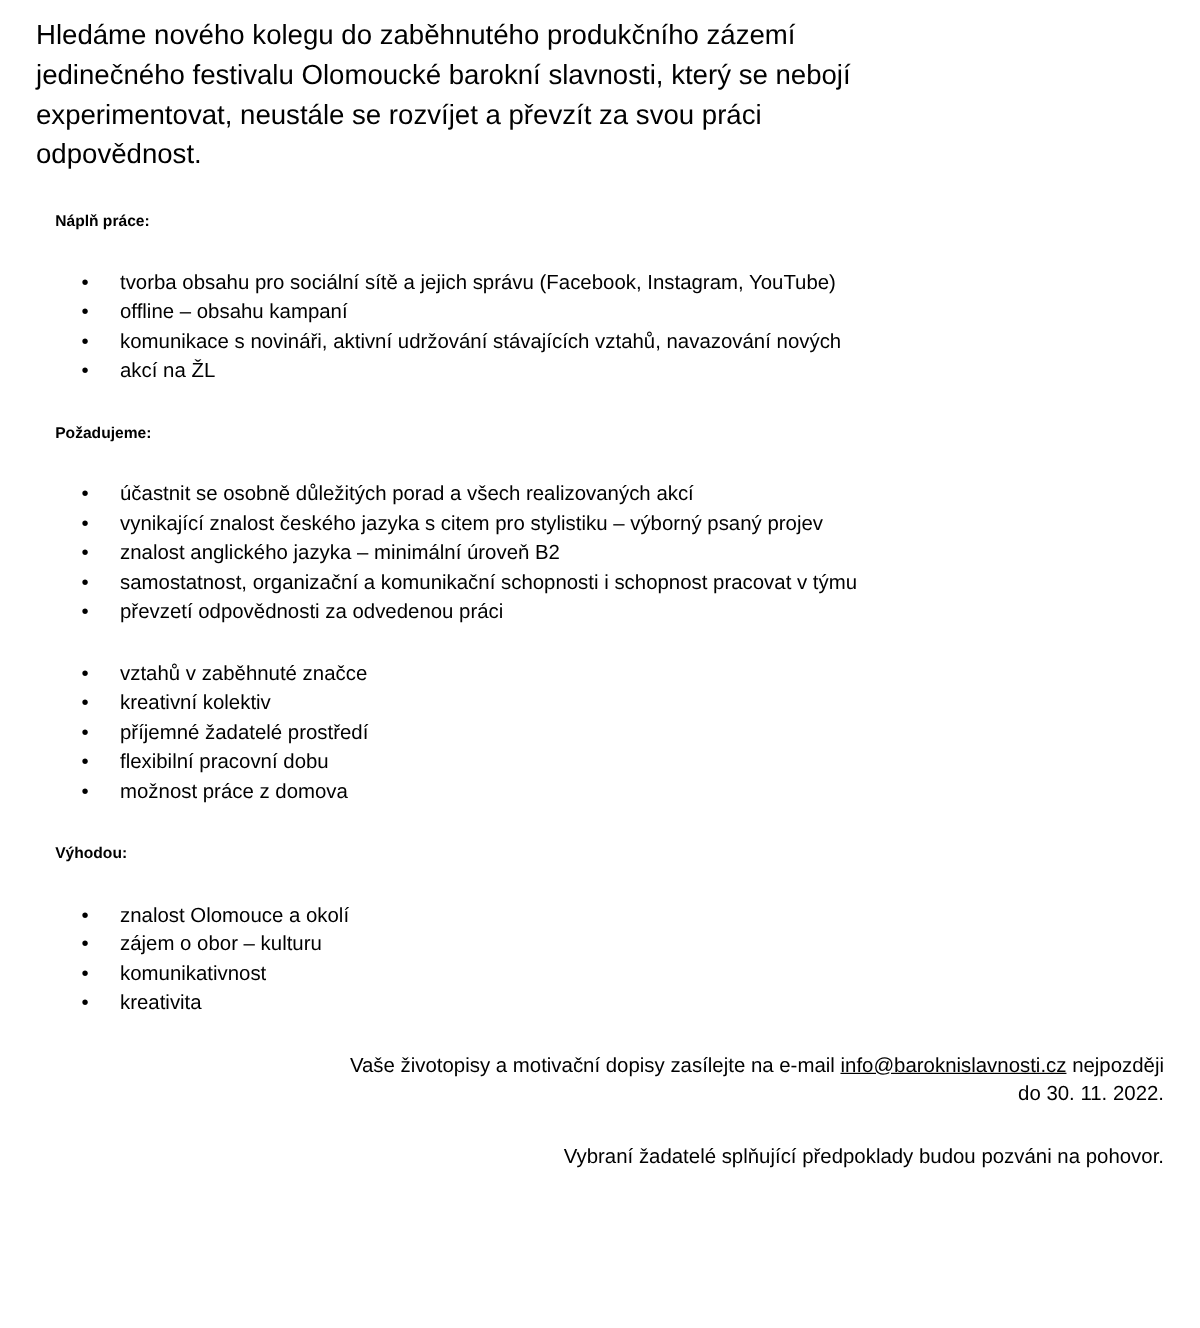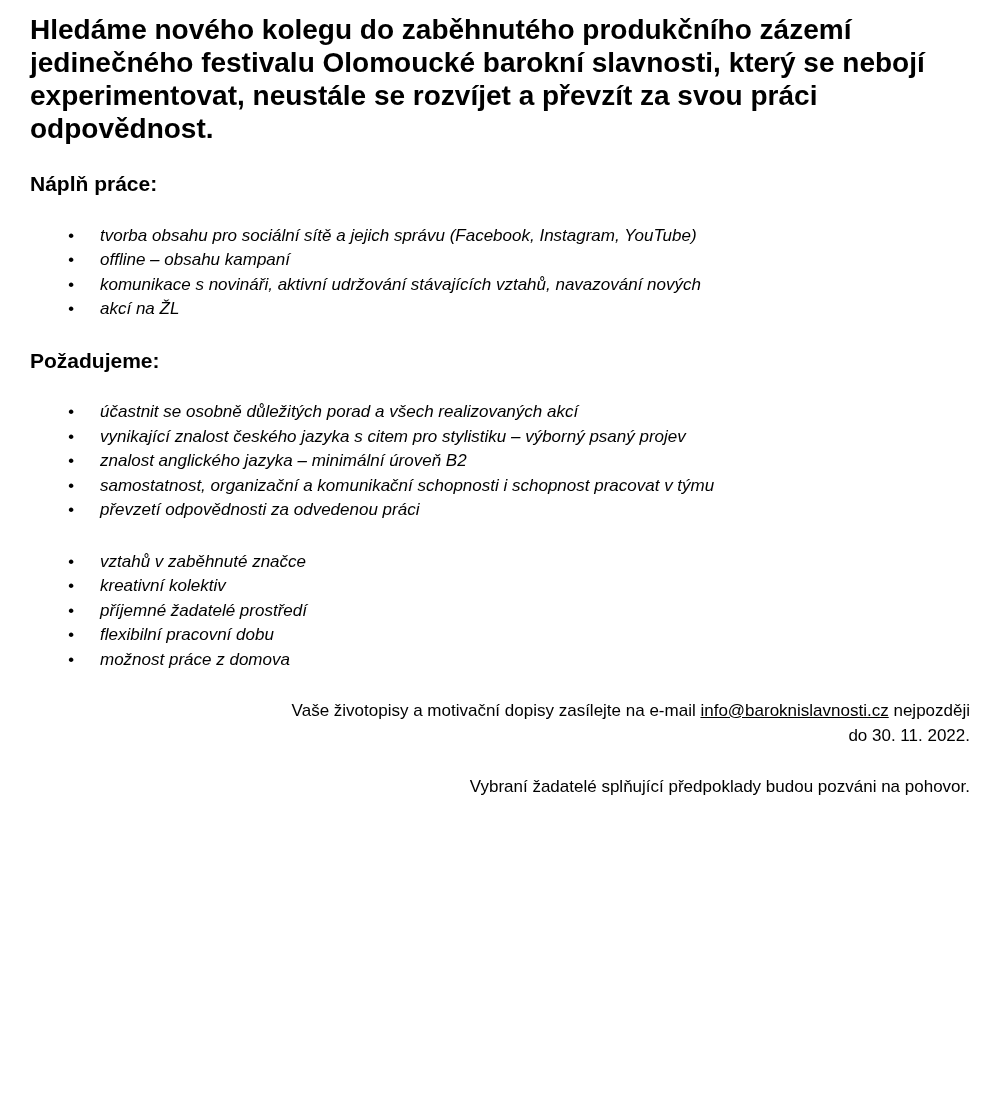--- a/index.html
+++ b/index.html
@@ -8,43 +8,42 @@
     height: 1107px;
     box-sizing: border-box;
     padding: 13px 30px 0 30px;
     background: #ffffff;
     color: #000000;
     font-family: "Liberation Sans", "DejaVu Sans", sans-serif;
     overflow: hidden;
   }
   .intro-heading {
     margin: 0;
-    font-size: 28px;
+    font-size: 23px;
     line-height: 33px;
-    font-weight: bold;
+    font-weight: normal;
     white-space: pre-line;
   }
   .doc-section { margin-top: 27px; }
   .section-title {
-    margin: 0;
-    font-size: 21px;
+    margin: 16px;
+    font-size: 13px;
     line-height: 24.5px;
     font-weight: bold;
   }
   ul.bullet-list {
     margin: 27px 0 0 0;
     padding: 0;
     list-style: none;
     font-size: 17px;
     line-height: 24.5px;
   }
   ul.bullet-list li {
     position: relative;
     padding-left: 70px;
-    font-style: italic;
   }
   ul.bullet-list li::before {
     content: "\2022";
     position: absolute;
     left: 38px;
     top: 0;
   }
   p.body-text {
     margin: 27px 0 0 0;
     font-size: 17px;
@@ -91,19 +90,28 @@
   <section class="doc-section">
     <ul class="bullet-list">
         <li>vztahů v zaběhnuté značce</li>
         <li>kreativní kolektiv</li>
         <li>příjemné žadatelé prostředí</li>
         <li>flexibilní pracovní dobu</li>
         <li>možnost práce z domova</li>
       </ul>
   </section>
 
+  <section class="doc-section">
+    <h2 class="section-title">Výhodou:</h2>
+    <ul class="bullet-list">
+        <li>znalost Olomouce a okolí</li>
+        <li>zájem o obor – kulturu</li>
+        <li>komunikativnost</li>
+        <li>kreativita</li>
+      </ul>
+  </section>
 
   <p class="body-text"><span>Vaše životopisy a motivační dopisy zasílejte na e-mail </span><a class="email-link" href="#">info@baroknislavnosti.cz</a><span> nejpozději
 do 30. 11. 2022.</span></p>
 
   <p class="body-text">Vybraní žadatelé splňující předpoklady budou pozváni na pohovor.</p>
 
 </div>
 
 </body></html>

